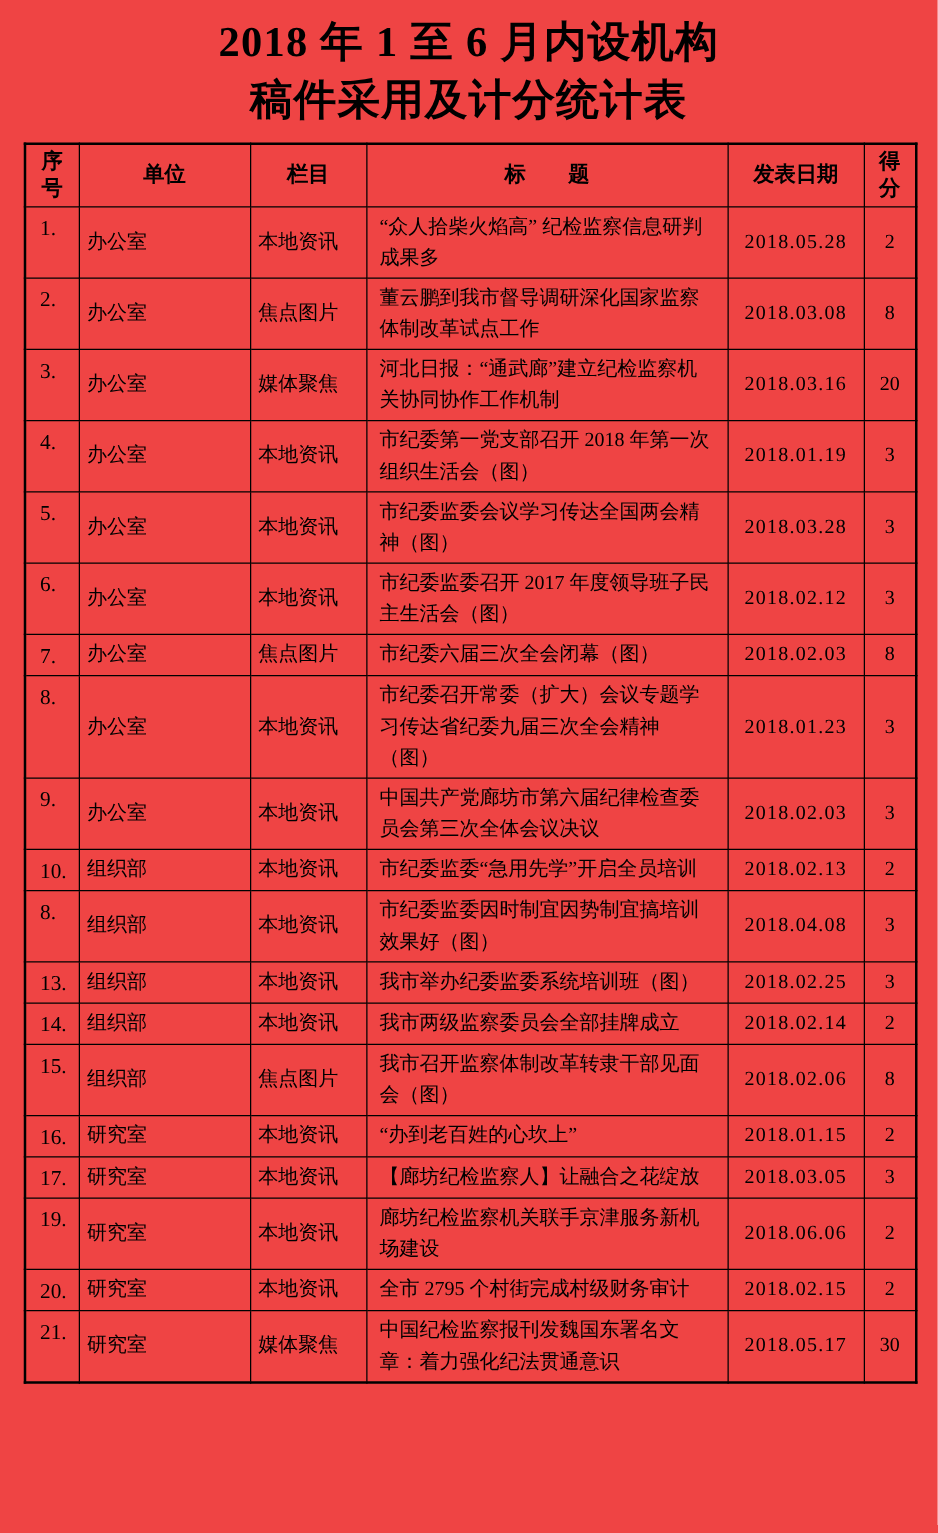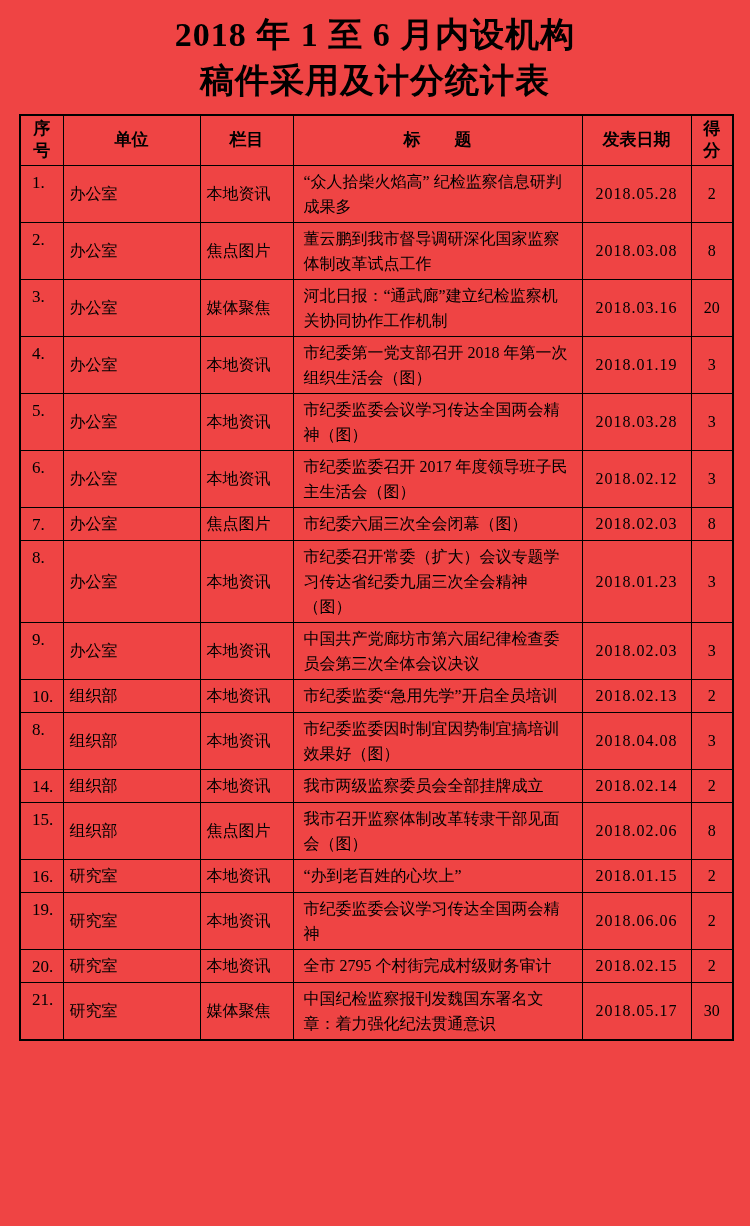--- a/index.html
+++ b/index.html
@@ -203,20 +203,28 @@
 
   <tr>
     <td class="c-no">8.</td>
     <td class="c-unit">组织部</td>
     <td class="c-col">本地资讯</td>
     <td class="c-title">市纪委监委因时制宜因势制宜搞培训效果好（图）</td>
     <td class="c-date">2018.04.08</td>
     <td class="c-score">3</td>
   </tr>
 
+  <tr>
+    <td class="c-no">13.</td>
+    <td class="c-unit">组织部</td>
+    <td class="c-col">本地资讯</td>
+    <td class="c-title">我市举办纪委监委系统培训班（图）</td>
+    <td class="c-date">2018.02.25</td>
+    <td class="c-score">3</td>
+  </tr>
 
   <tr>
     <td class="c-no">14.</td>
     <td class="c-unit">组织部</td>
     <td class="c-col">本地资讯</td>
     <td class="c-title">我市两级监察委员会全部挂牌成立</td>
     <td class="c-date">2018.02.14</td>
     <td class="c-score">2</td>
   </tr>
 
@@ -231,27 +239,35 @@
 
   <tr>
     <td class="c-no">16.</td>
     <td class="c-unit">研究室</td>
     <td class="c-col">本地资讯</td>
     <td class="c-title">“办到老百姓的心坎上”</td>
     <td class="c-date">2018.01.15</td>
     <td class="c-score">2</td>
   </tr>
 
+  <tr>
+    <td class="c-no">17.</td>
+    <td class="c-unit">研究室</td>
+    <td class="c-col">本地资讯</td>
+    <td class="c-title">【廊坊纪检监察人】让融合之花绽放</td>
+    <td class="c-date">2018.03.05</td>
+    <td class="c-score">3</td>
+  </tr>
 
 
   <tr>
     <td class="c-no">19.</td>
     <td class="c-unit">研究室</td>
     <td class="c-col">本地资讯</td>
-    <td class="c-title">市纪委监委会议学习传达全国两会精神</td>
+    <td class="c-title">廊坊纪检监察机关联手京津服务新机场建设</td>
     <td class="c-date">2018.06.06</td>
     <td class="c-score">2</td>
   </tr>
 
   <tr>
     <td class="c-no">20.</td>
     <td class="c-unit">研究室</td>
     <td class="c-col">本地资讯</td>
     <td class="c-title">全市 2795 个村街完成村级财务审计</td>
     <td class="c-date">2018.02.15</td>

